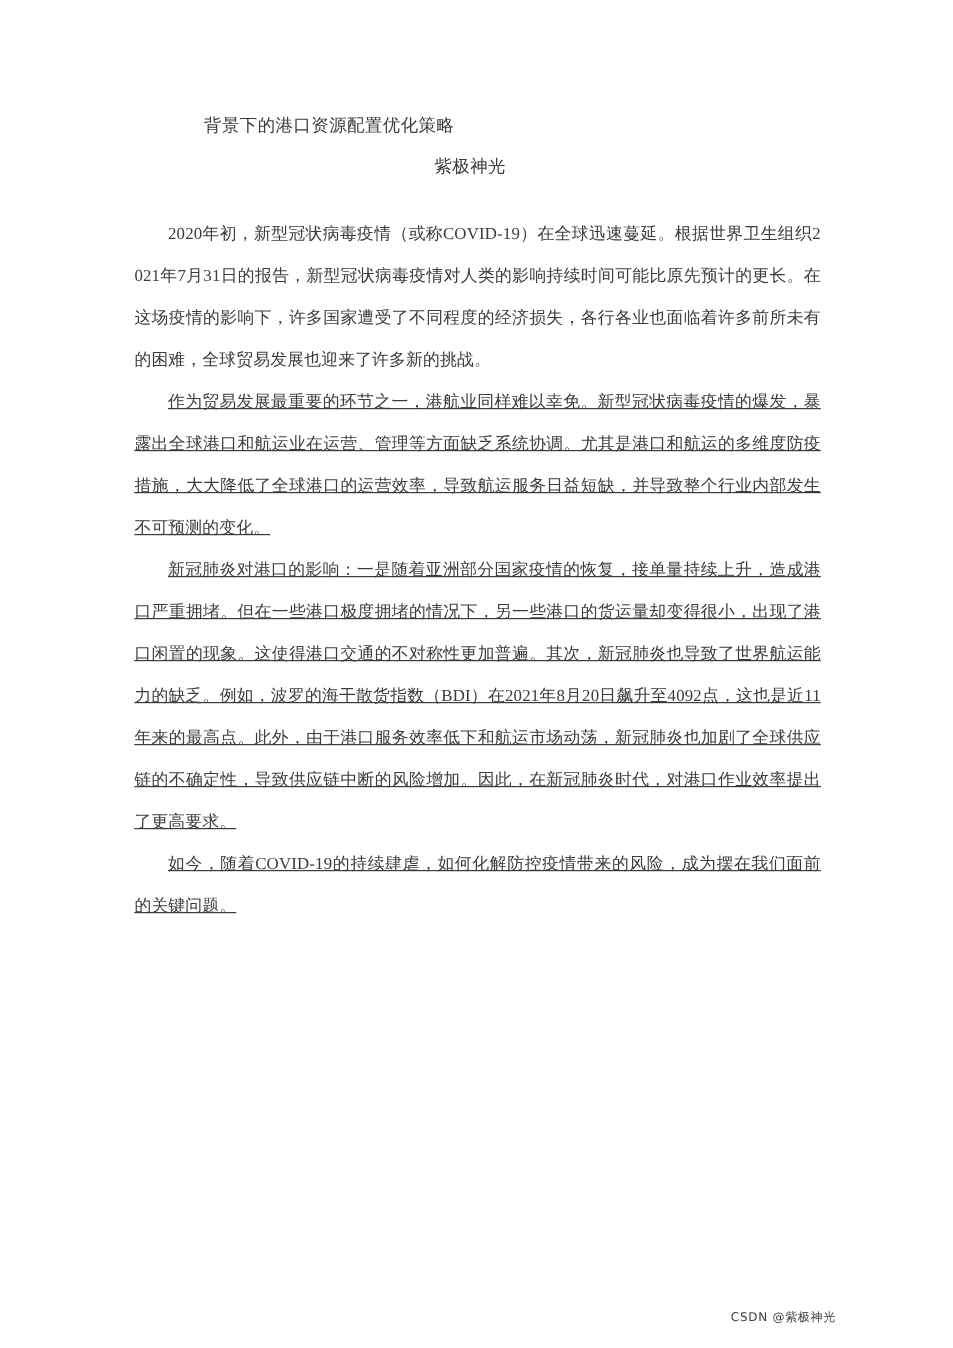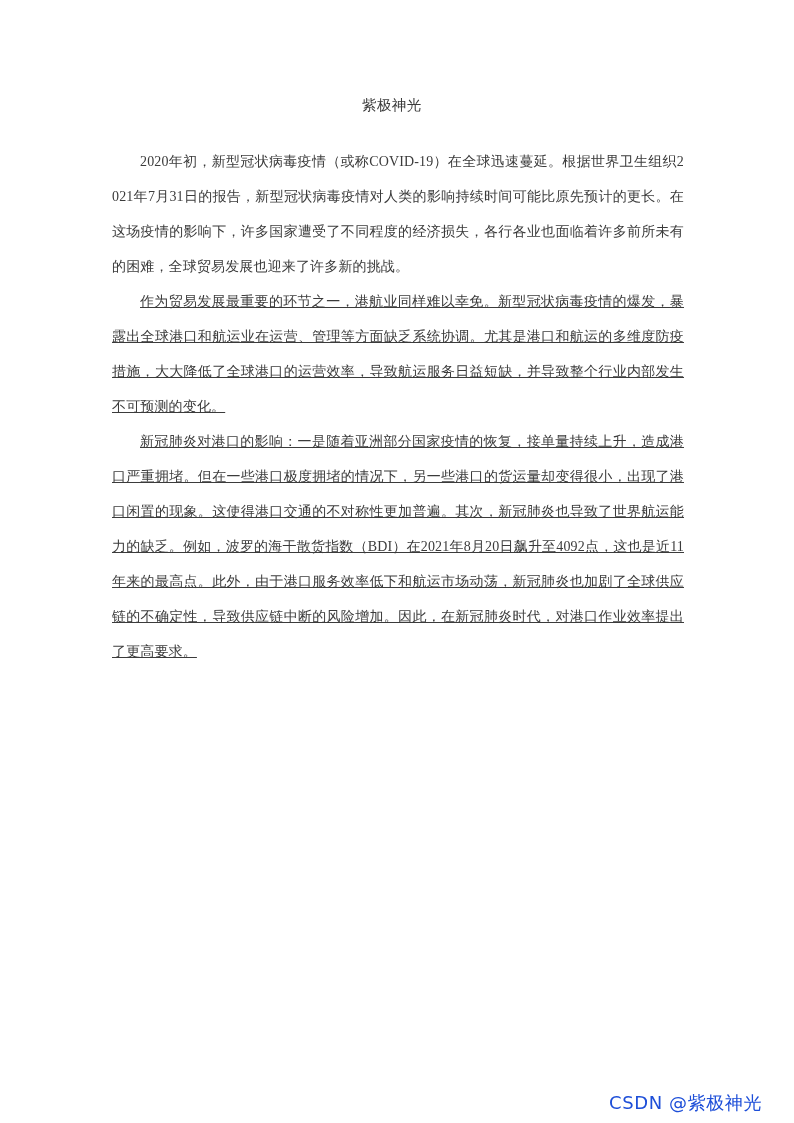--- a/index.html
+++ b/index.html
@@ -47,43 +47,45 @@
     word-break: break-all;
   }
   .para + .para { margin-top: 0; text-decoration: underline; }
   .spacer-top { height: 22px; }
 
   .watermark {
     position: absolute;
     left: 609px;
     top: 1091px;
     font-family: "DejaVu Sans", "Liberation Sans", sans-serif;
-    font-size: 18px;
-    color: #1d4ed8;
+    font-size: 10px;
+    color: #404040;
     letter-spacing: 0.6px;
     white-space: nowrap;
     user-select: none;
   }
 </style>
 </head>
 <body>
 
 <div class="page">
 
   <div class="doc-body">
 
+    <div class="title-line indent-1">背景下的港口资源配置优化策略</div>
 
     <div class="title-line indent-2">紫极神光</div>
 
     <div class="spacer-top"></div>
 
     <p class="para">2020年初，新型冠状病毒疫情（或称COVID-19）在全球迅速蔓延。根据世界卫生组织2021年7月31日的报告，新型冠状病毒疫情对人类的影响持续时间可能比原先预计的更长。在这场疫情的影响下，许多国家遭受了不同程度的经济损失，各行各业也面临着许多前所未有的困难，全球贸易发展也迎来了许多新的挑战。</p>
 
     <p class="para">作为贸易发展最重要的环节之一，港航业同样难以幸免。新型冠状病毒疫情的爆发，暴露出全球港口和航运业在运营、管理等方面缺乏系统协调。尤其是港口和航运的多维度防疫措施，大大降低了全球港口的运营效率，导致航运服务日益短缺，并导致整个行业内部发生不可预测的变化。</p>
 
     <p class="para">新冠肺炎对港口的影响：一是随着亚洲部分国家疫情的恢复，接单量持续上升，造成港口严重拥堵。但在一些港口极度拥堵的情况下，另一些港口的货运量却变得很小，出现了港口闲置的现象。这使得港口交通的不对称性更加普遍。其次，新冠肺炎也导致了世界航运能力的缺乏。例如，波罗的海干散货指数（BDI）在2021年8月20日飙升至4092点，这也是近11年来的最高点。此外，由于港口服务效率低下和航运市场动荡，新冠肺炎也加剧了全球供应链的不确定性，导致供应链中断的风险增加。因此，在新冠肺炎时代，对港口作业效率提出了更高要求。</p>
 
+    <p class="para">如今，随着COVID-19的持续肆虐，如何化解防控疫情带来的风险，成为摆在我们面前的关键问题。</p>
 
   </div>
 
   <div class="watermark">CSDN @紫极神光</div>
 
 </div>
 
 </body></html>

